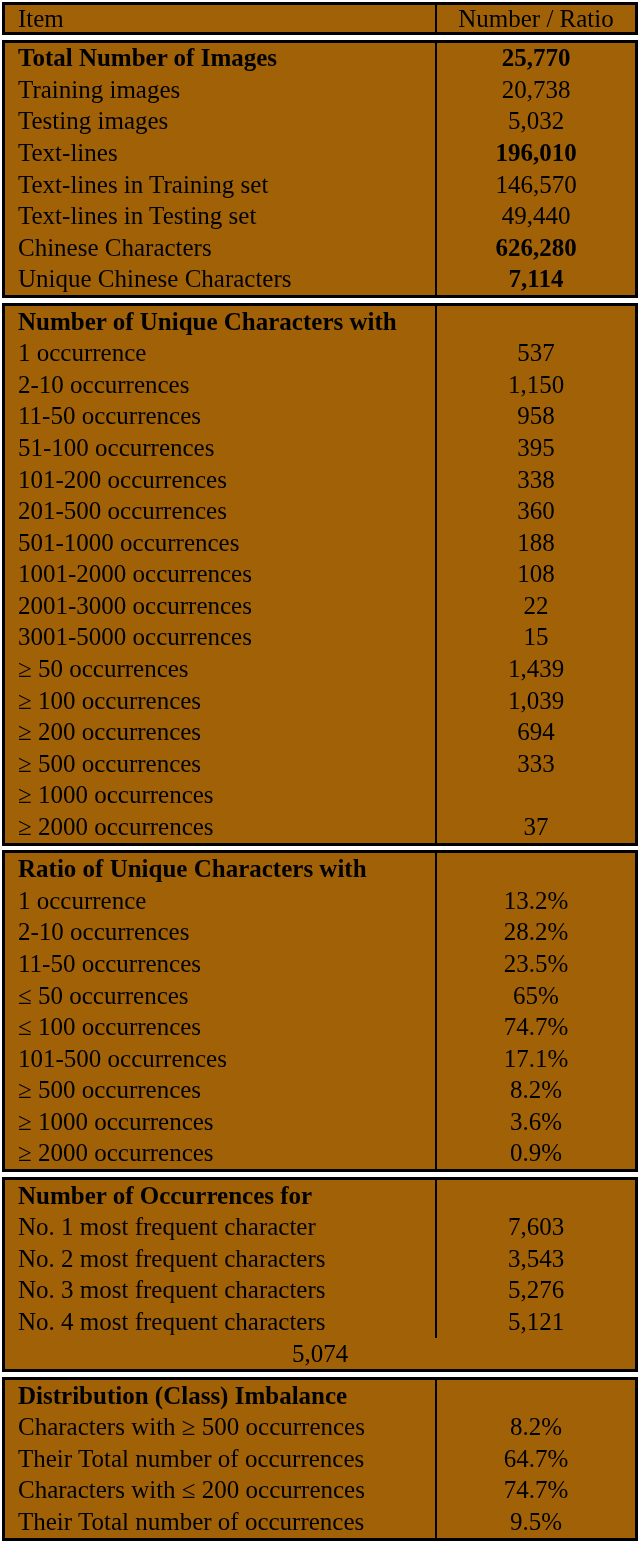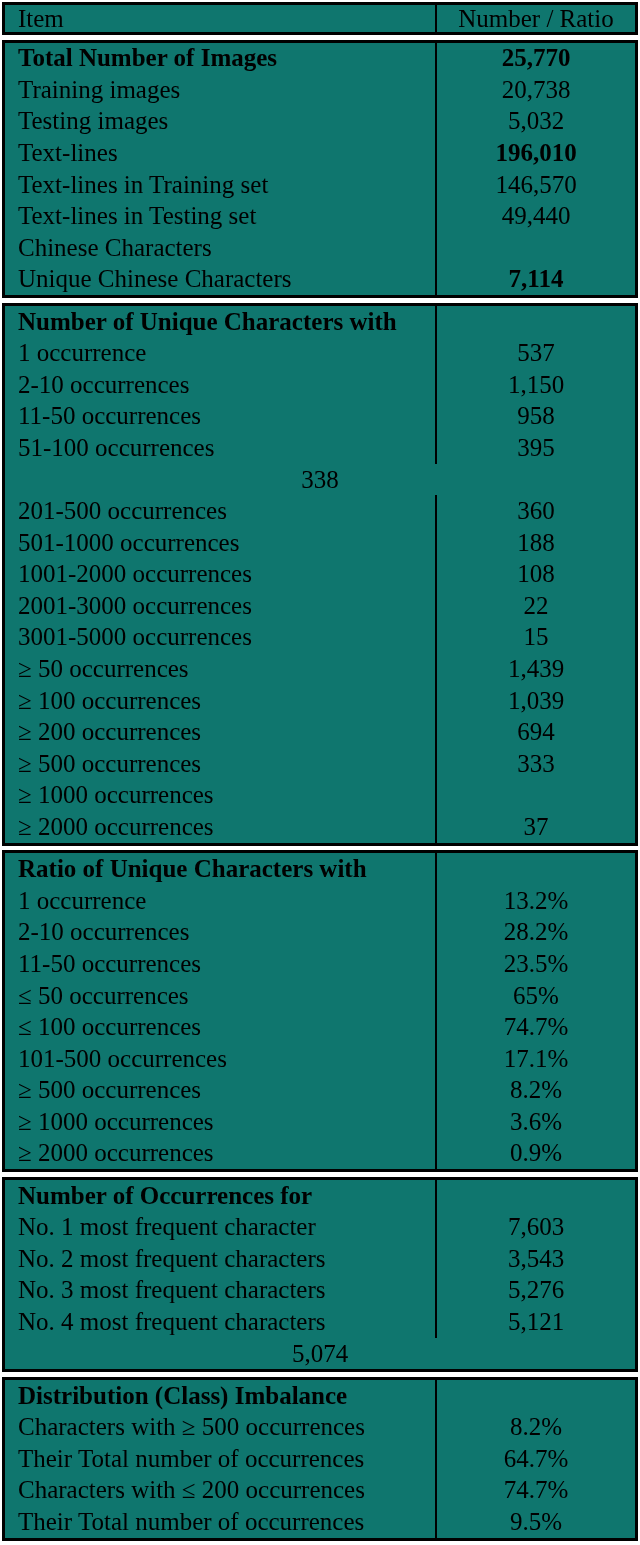--- a/index.html
+++ b/index.html
@@ -14,21 +14,21 @@
     width: 640px;
     box-sizing: border-box;
     padding: 2px;
     display: flex;
     flex-direction: column;
     row-gap: 4.5px;
     background: #ffffff;
   }
   .box {
     border: 3px solid #000000;
-    background: #0f766e;
+    background: #a16207;
   }
   .row {
     display: flex;
     align-items: center;
     height: 31.6px;
   }
   .header-box .row {
     height: 27px;
   }
   .cell {
@@ -85,20 +85,21 @@
       <div class="row">
     <div class="cell cell-item">Text-lines in Training set</div>
     <div class="cell cell-value">146,570</div>
   </div>
       <div class="row">
     <div class="cell cell-item">Text-lines in Testing set</div>
     <div class="cell cell-value">49,440</div>
   </div>
       <div class="row">
     <div class="cell cell-item">Chinese Characters</div>
+    <div class="cell cell-value b">626,280</div>
   </div>
       <div class="row">
     <div class="cell cell-item">Unique Chinese Characters</div>
     <div class="cell cell-value b">7,114</div>
   </div>
     </div>
     <div class="box">
       <div class="row">
     <div class="cell cell-item b">Number of Unique Characters with</div>
     <div class="cell cell-value"></div>
@@ -113,20 +114,21 @@
   </div>
       <div class="row">
     <div class="cell cell-item">11-50 occurrences</div>
     <div class="cell cell-value">958</div>
   </div>
       <div class="row">
     <div class="cell cell-item">51-100 occurrences</div>
     <div class="cell cell-value">395</div>
   </div>
       <div class="row">
+    <div class="cell cell-item">101-200 occurrences</div>
     <div class="cell cell-value">338</div>
   </div>
       <div class="row">
     <div class="cell cell-item">201-500 occurrences</div>
     <div class="cell cell-value">360</div>
   </div>
       <div class="row">
     <div class="cell cell-item">501-1000 occurrences</div>
     <div class="cell cell-value">188</div>
   </div>

